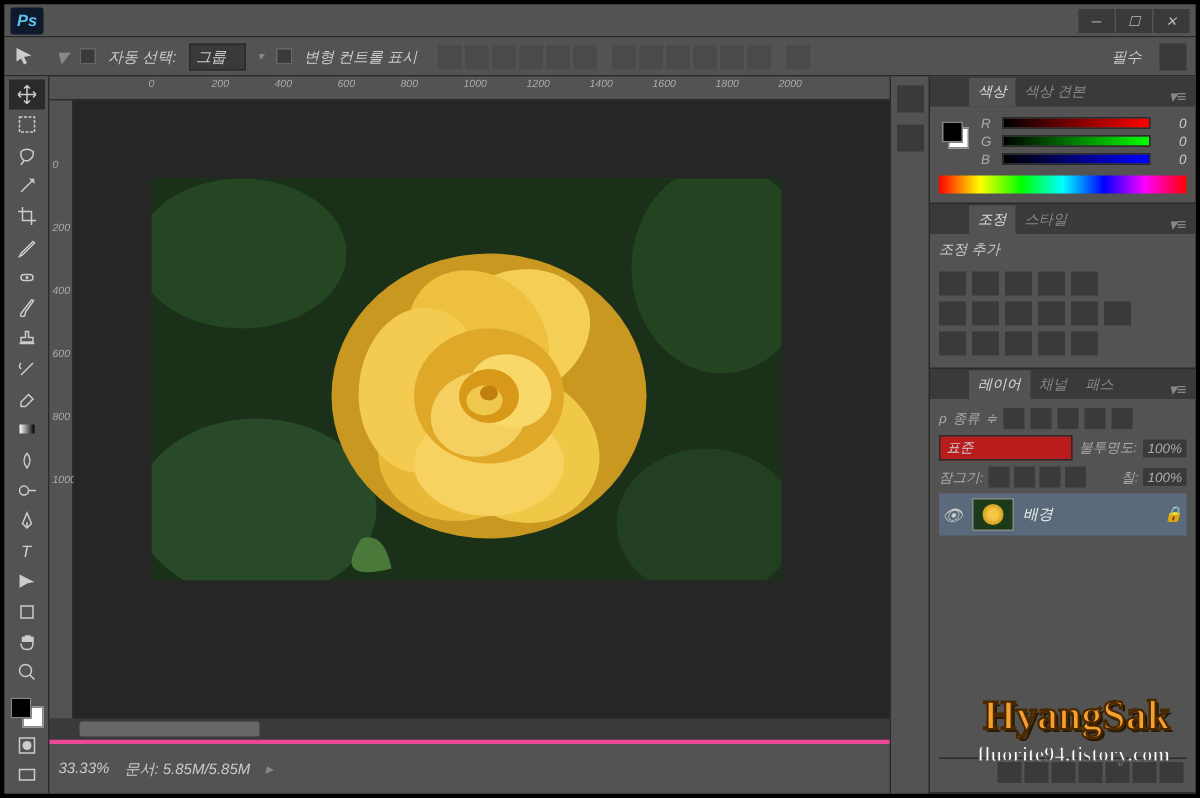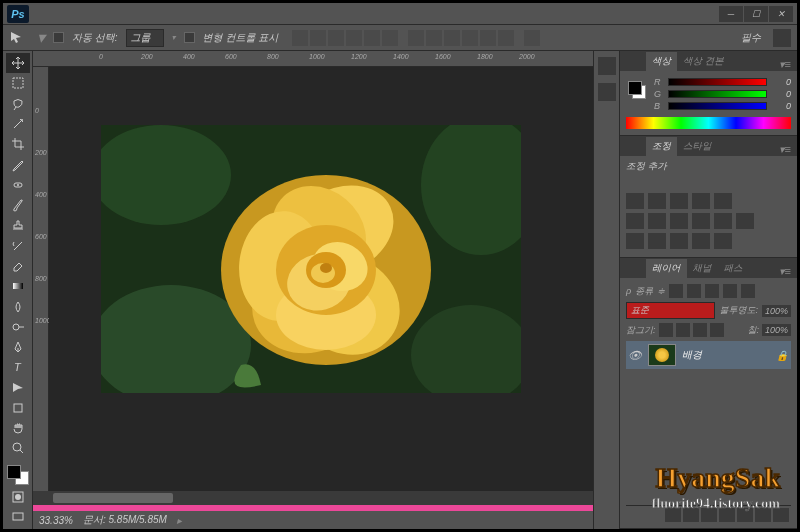--- a/index.html
+++ b/index.html
@@ -35,21 +35,21 @@
 .rulers-wrap { flex: 1; position: relative; display: flex; flex-direction: column; }
 .ruler-h { height: 16px; background: #535353; border-bottom: 1px solid #2a2a2a; display: flex; font-size: 7px; color: #aaa; overflow: hidden; position: relative; }
 .ruler-h span { position: absolute; top: 2px; }
 .ruler-body { flex: 1; display: flex; }
 .ruler-v { width: 16px; background: #535353; border-right: 1px solid #2a2a2a; position: relative; font-size: 7px; color: #aaa; }
 .ruler-v span { position: absolute; left: 2px; }
 .viewport { flex: 1; background: #262626; position: relative; display: flex; align-items: center; justify-content: center; }
 .img { width: 420px; height: 268px; background: #1a3a1a; position: relative; overflow: hidden; margin-top: -40px; margin-left: -20px; }
 .scrollbar-h { height: 14px; background: #3a3a3a; display: flex; align-items: center; }
 .scroll-thumb { height: 10px; background: #666; border-radius: 2px; margin: 0 20px; flex: 0 0 120px; }
-.statusbar { height: 24px; background: #535353; border-top: 6px solid #ec4899; display: flex; align-items: center; padding: 0 6px; gap: 10px; font-size: 10px; color: #ccc; }
+.statusbar { height: 36px; background: #535353; border-top: 3px solid #ec4899; display: flex; align-items: center; padding: 0 6px; gap: 10px; font-size: 10px; color: #ccc; }
 .dockstrip { width: 26px; background: #535353; border-left: 1px solid #2a2a2a; display: flex; flex-direction: column; align-items: center; padding-top: 6px; gap: 8px; }
 .dockico { width: 18px; height: 18px; background: #3a3a3a; }
 .panels { width: 178px; background: #535353; border-left: 1px solid #2a2a2a; display: flex; flex-direction: column; }
 .panel { border-bottom: 1px solid #2a2a2a; }
 .panel-tabs { height: 20px; background: #3a3a3a; display: flex; align-items: flex-end; padding: 0 2px; }
 .ptab { font-size: 9.5px; color: #888; padding: 3px 6px; cursor: pointer; }
 .ptab.act { background: #535353; color: #ddd; margin-left: 24px; }
 .pmenu { margin-left: auto; color: #888; font-size: 11px; padding: 0 4px; cursor: pointer; }
 .panel-body { padding: 4px 6px; font-size: 9.5px; color: #ccc; }
 .slider-row { display: flex; align-items: center; gap: 4px; margin: 2px 0; }
@@ -359,21 +359,21 @@
         </div>
       </div>
 
       <div class="panel">
         <div class="panel-tabs">
           <div class="ptab act">조정</div>
           <div class="ptab">스타일</div>
           <div class="pmenu">▾≡</div>
         </div>
         <div class="panel-body">
-          <div style="margin-bottom:20px">조정 추가</div>
+          <div style="margin-bottom:8px">조정 추가</div>
           <div class="adj-row">
             <div class="adj-ico"></div>
             <div class="adj-ico"></div>
             <div class="adj-ico"></div>
             <div class="adj-ico"></div>
             <div class="adj-ico"></div>
           </div>
           <div class="adj-row">
             <div class="adj-ico"></div>
             <div class="adj-ico"></div>

